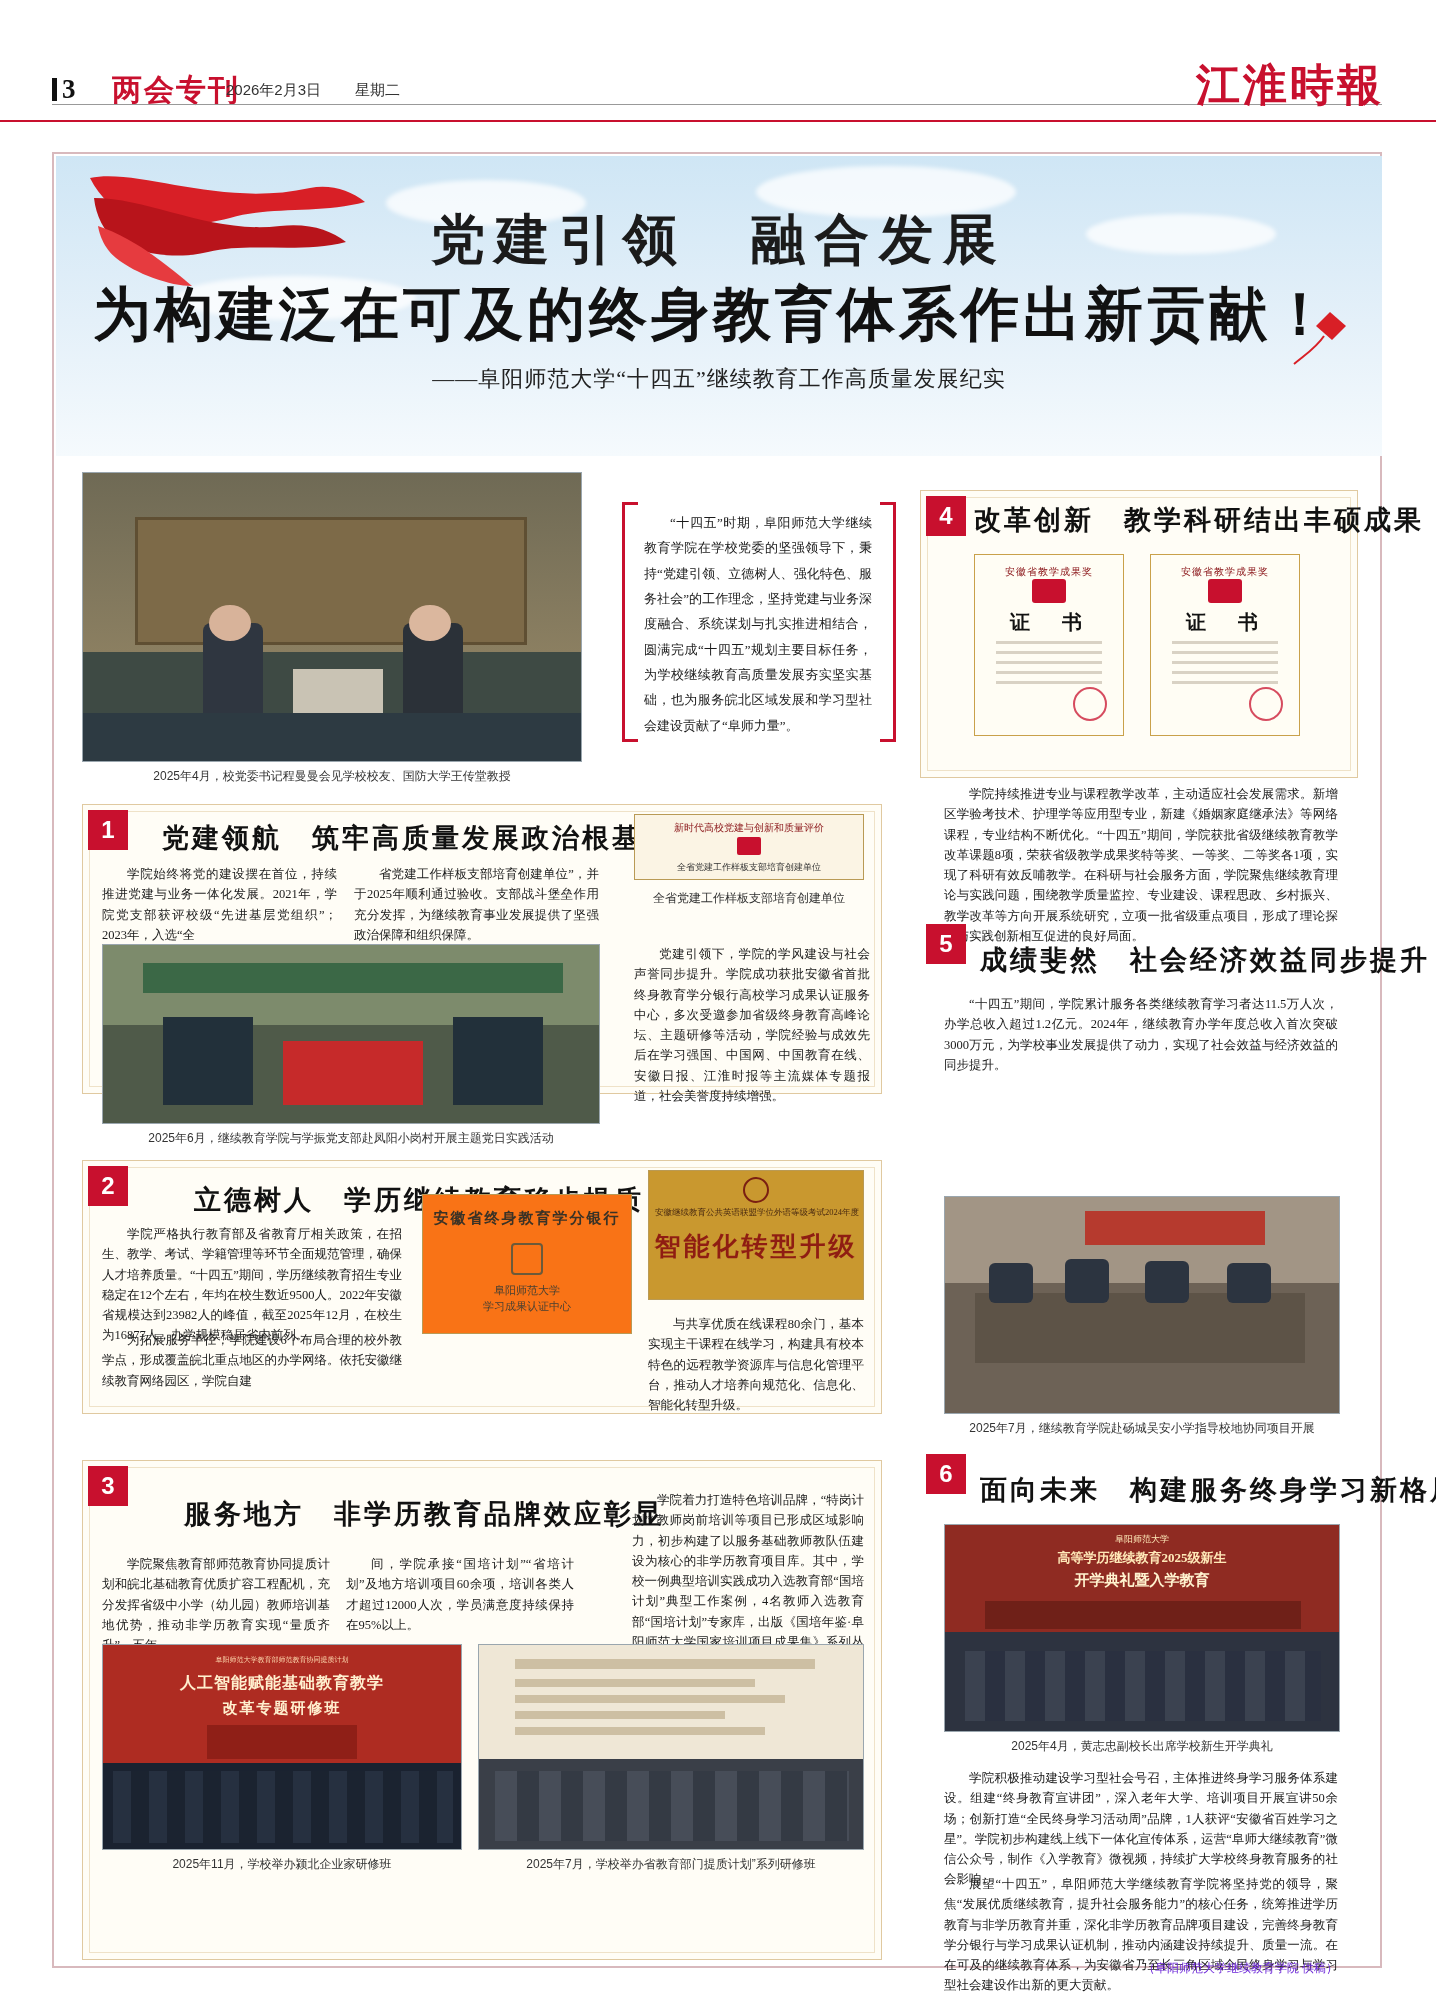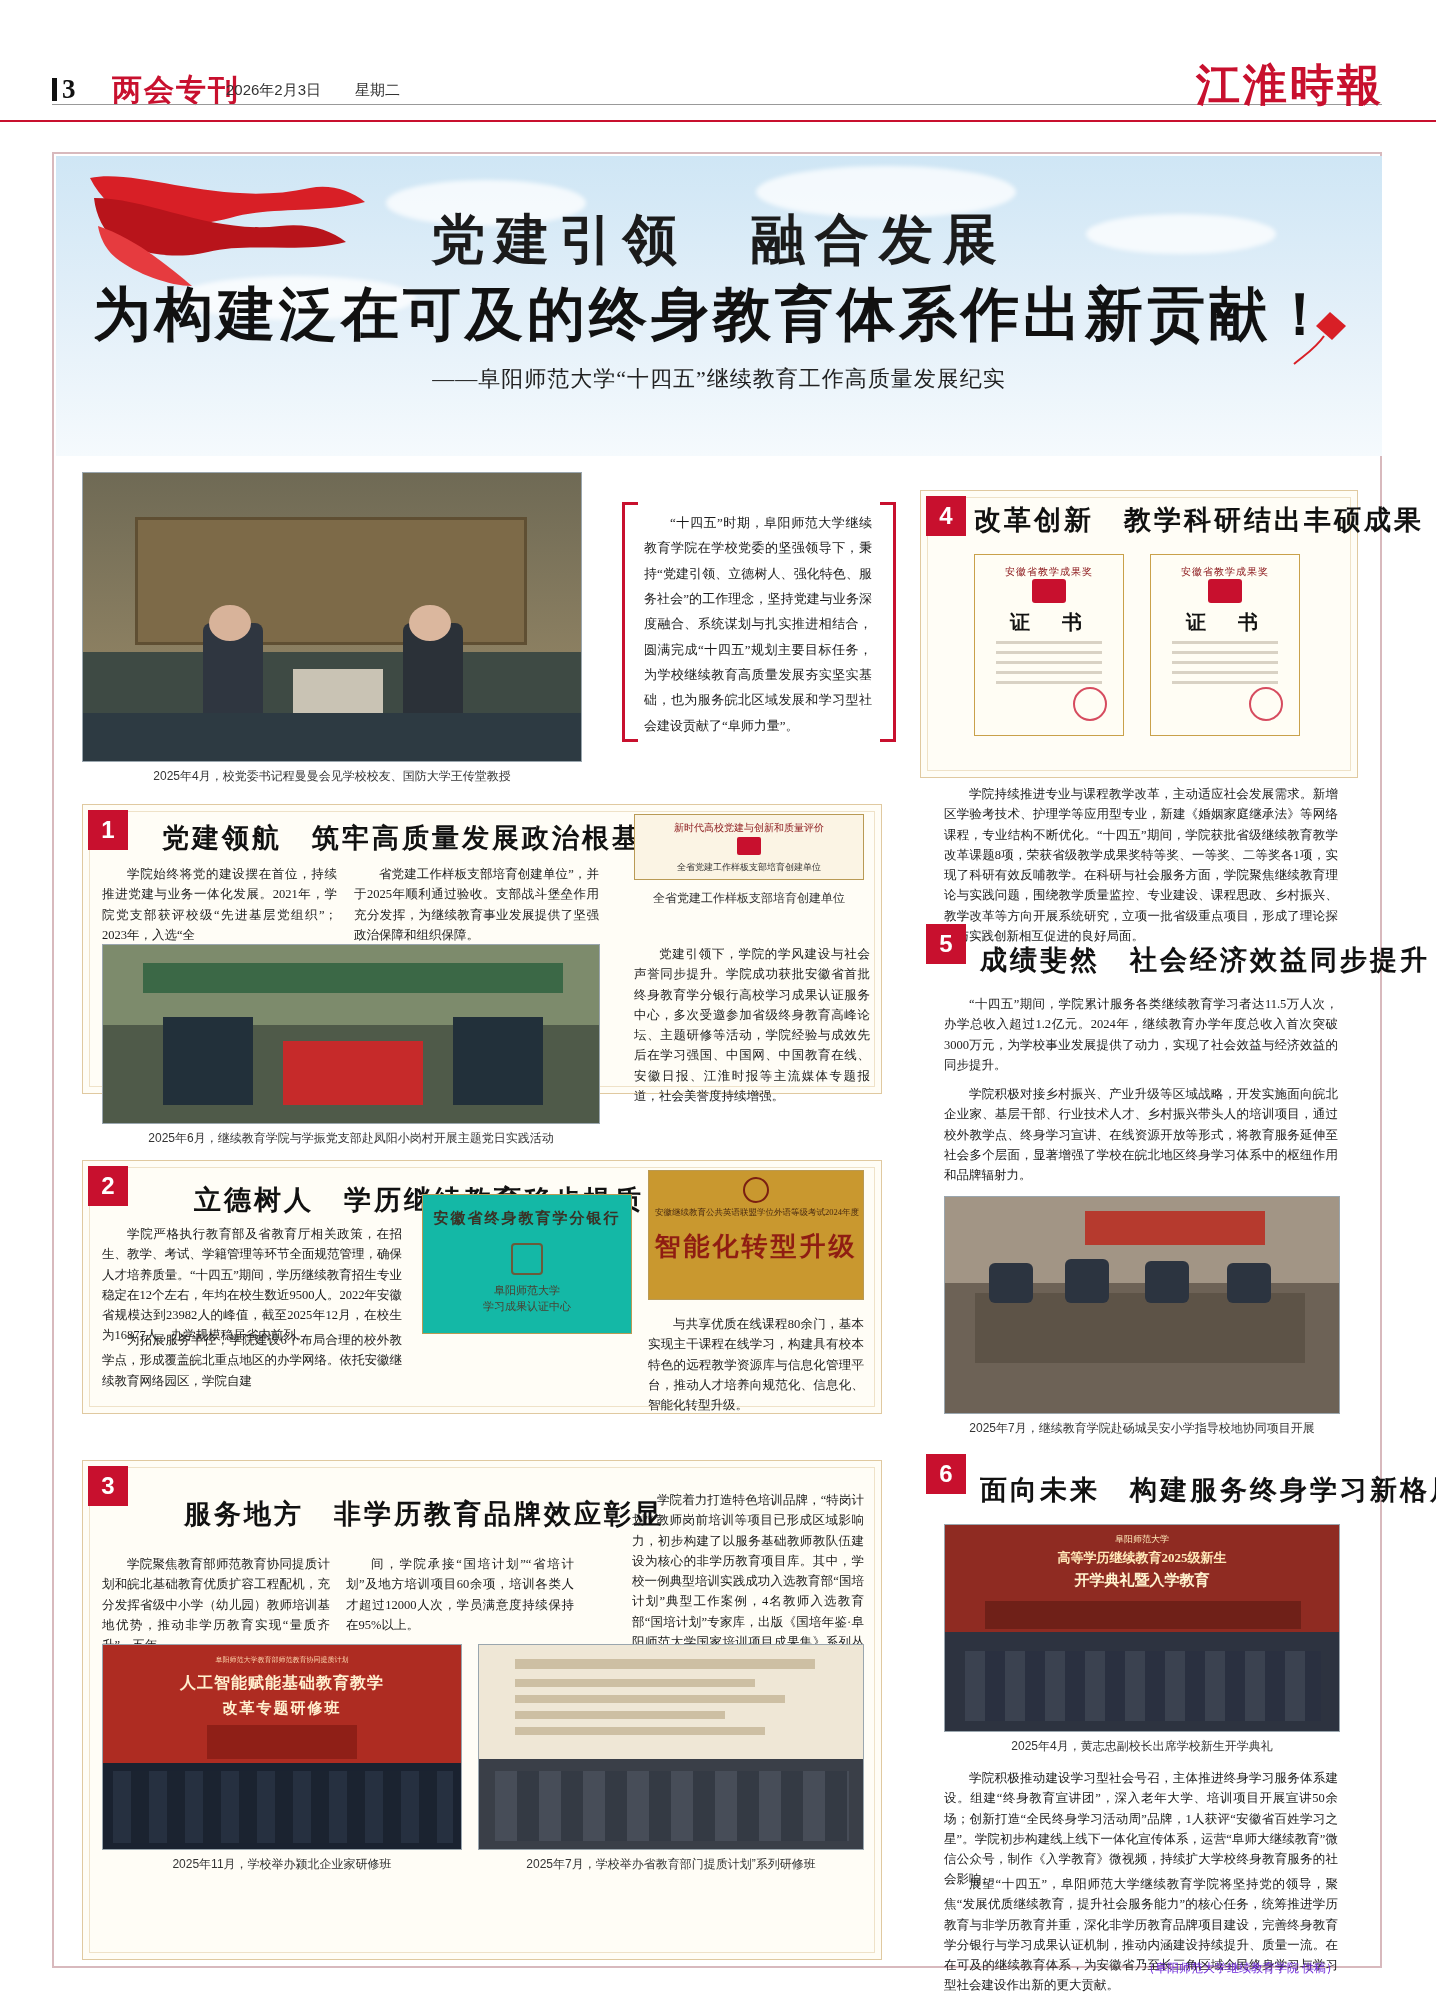--- a/index.html
+++ b/index.html
@@ -394,41 +394,40 @@
       <div style="position:absolute;left:60px;top:72px;width:90px;height:88px;background:#22303a;"></div>
       <div style="position:absolute;left:350px;top:72px;width:90px;height:88px;background:#22303a;"></div>
     </div>
     <div class="cap" style="left:48px; top:976px; width:498px;">2025年6月，继续教育学院与学振党支部赴凤阳小岗村开展主题党日实践活动</div>
 
     <div class="body-text" style="left:580px; top:790px; width:236px;">党建引领下，学院的学风建设与社会声誉同步提升。学院成功获批安徽省首批终身教育学分银行高校学习成果认证服务中心，多次受邀参加省级终身教育高峰论坛、主题研修等活动，学院经验与成效先后在学习强国、中国网、中国教育在线、安徽日报、江淮时报等主流媒体专题报道，社会美誉度持续增强。</div>
 
     <div class="num-badge" style="left:872px; top:770px;">5</div>
     <div class="sec-title" style="left:926px; top:788px;">成绩斐然　社会经济效益同步提升</div>
     <div class="body-text" style="left:890px; top:840px; width:394px;">“十四五”期间，学院累计服务各类继续教育学习者达11.5万人次，办学总收入超过1.2亿元。2024年，继续教育办学年度总收入首次突破3000万元，为学校事业发展提供了动力，实现了社会效益与经济效益的同步提升。</div>
-    <div class="body-text" style="left:890px; top:930px; width:394px;">学院积极对接乡村振兴、产业升级等区域战略，开发实施面向皖北企业家、基层干部、行业技术人才、乡村振兴带头人的培训项目，通过校外教学点、终身学习宣讲、在线资源开放等形式，将教育服务延伸至社会多个层面，显著增强了学校在皖北地区终身学习体系中的枢纽作用和品牌辐射力。</div>
 
     <div class="photo" style="left:890px; top:1042px; width:396px; height:218px; background:#8b8278;">
       <div style="position:absolute;left:0;top:0;width:100%;height:40%;background:#a29585;"></div>
       <div style="position:absolute;left:0;bottom:0;width:100%;height:60%;background:#6d6256;"></div>
       <div style="position:absolute;left:140px;top:14px;width:180px;height:34px;background:#b63a2e;"></div>
       <div style="position:absolute;left:30px;top:96px;width:330px;height:70px;background:#5d5347;"></div>
       <div style="position:absolute;left:44px;top:66px;width:44px;height:40px;background:#2c3440;border-radius:6px;"></div>
       <div style="position:absolute;left:120px;top:62px;width:44px;height:44px;background:#2c3440;border-radius:6px;"></div>
       <div style="position:absolute;left:200px;top:64px;width:44px;height:42px;background:#2c3440;border-radius:6px;"></div>
       <div style="position:absolute;left:282px;top:66px;width:44px;height:40px;background:#2c3440;border-radius:6px;"></div>
     </div>
     <div class="cap" style="left:890px; top:1266px; width:396px;">2025年7月，继续教育学院赴砀城吴安小学指导校地协同项目开展</div>
 
     <div class="card" style="left:28px; top:1006px; width:800px; height:254px;">
       <div class="card-inner"></div>
     </div>
     <div class="num-badge" style="left:34px; top:1012px;">2</div>
     <div class="sec-title" style="left:140px; top:1028px;">立德树人　学历继续教育稳步提质</div>
 
-    <div class="plaque" style="left:368px; top:1040px; width:210px; height:140px; background:#14b8a6;">
+    <div class="plaque" style="left:368px; top:1040px; width:210px; height:140px; background:#f97316;">
       <div style="position:absolute;left:0;top:14px;width:100%;text-align:center;font-size:15px;font-weight:bold;color:#3a3226;letter-spacing:2px;">安徽省终身教育学分银行</div>
       <div style="position:absolute;left:50%;top:48px;transform:translateX(-50%);width:32px;height:32px;border:2px solid #6b5a3a;border-radius:4px;"></div>
       <div style="position:absolute;left:0;top:88px;width:100%;text-align:center;font-size:11px;color:#4a4031;">阜阳师范大学</div>
       <div style="position:absolute;left:0;top:104px;width:100%;text-align:center;font-size:11px;color:#4a4031;">学习成果认证中心</div>
     </div>
 
     <div class="plaque" style="left:594px; top:1016px; width:216px; height:130px; background:#c9982f;">
       <div style="position:absolute;left:50%;top:6px;transform:translateX(-50%);width:26px;height:26px;border:2px solid #7a1f12;border-radius:50%;"></div>
       <div style="position:absolute;left:6px;top:36px;width:204px;text-align:center;font-size:8.5px;color:#4a2a10;line-height:1.3;">安徽继续教育公共英语联盟学位外语等级考试2024年度</div>
       <div style="position:absolute;left:0;top:58px;width:100%;text-align:center;font-size:26px;font-weight:bold;color:#8f1d12;letter-spacing:3px;">智能化转型升级</div>

